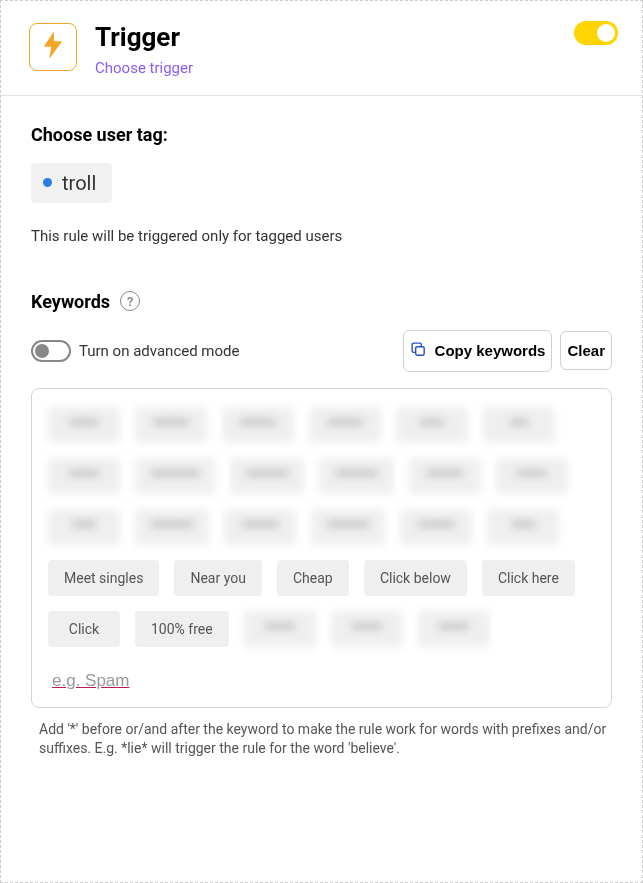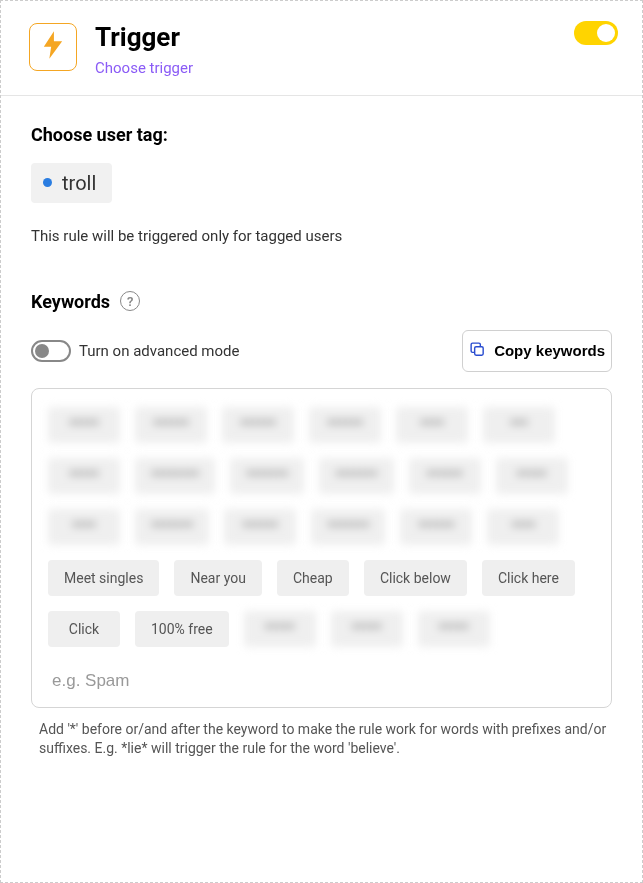--- a/index.html
+++ b/index.html
@@ -188,20 +188,21 @@
     }
     .kw-input {
       border: none;
       outline: none;
       font-size: 17px;
       color: #be185d;
       padding: 10px 4px 4px 4px;
       width: 100%;
       margin-top: 14px;
       font-style: normal;
+      text-decoration: underline;
     }
     .kw-input::placeholder { color: #999; }
     .hint {
       font-size: 14px;
       color: #555;
       line-height: 1.4;
       padding: 12px 30px 0 38px;
     }
   </style>
 </head>
@@ -244,20 +245,23 @@
     <div class="adv-label">Turn on advanced mode</div>
     <button class="btn">
       <span>
         <svg viewBox="0 0 24 24" fill="none" stroke-width="2">
             <rect x="8" y="8" width="12" height="12" rx="2"></rect>
             <path d="M16 8 V5 a2 2 0 0 0 -2 -2 H5 a2 2 0 0 0 -2 2 v9 a2 2 0 0 0 2 2 h3"></path>
           </svg>
       </span>
       <span>Copy keywords</span>
     </button>
+    <button class="btn">
+      <span>Clear</span>
+    </button>
   </div>
 
   <div class="keywords-box">
     <div class="chips-area" id="chips-area">
         <div class="chip blurred">*****</div>
         <div class="chip blurred">******</div>
         <div class="chip blurred">******</div>
         <div class="chip blurred">******</div>
         <div class="chip blurred">****</div>
         <div class="chip blurred">***</div>

